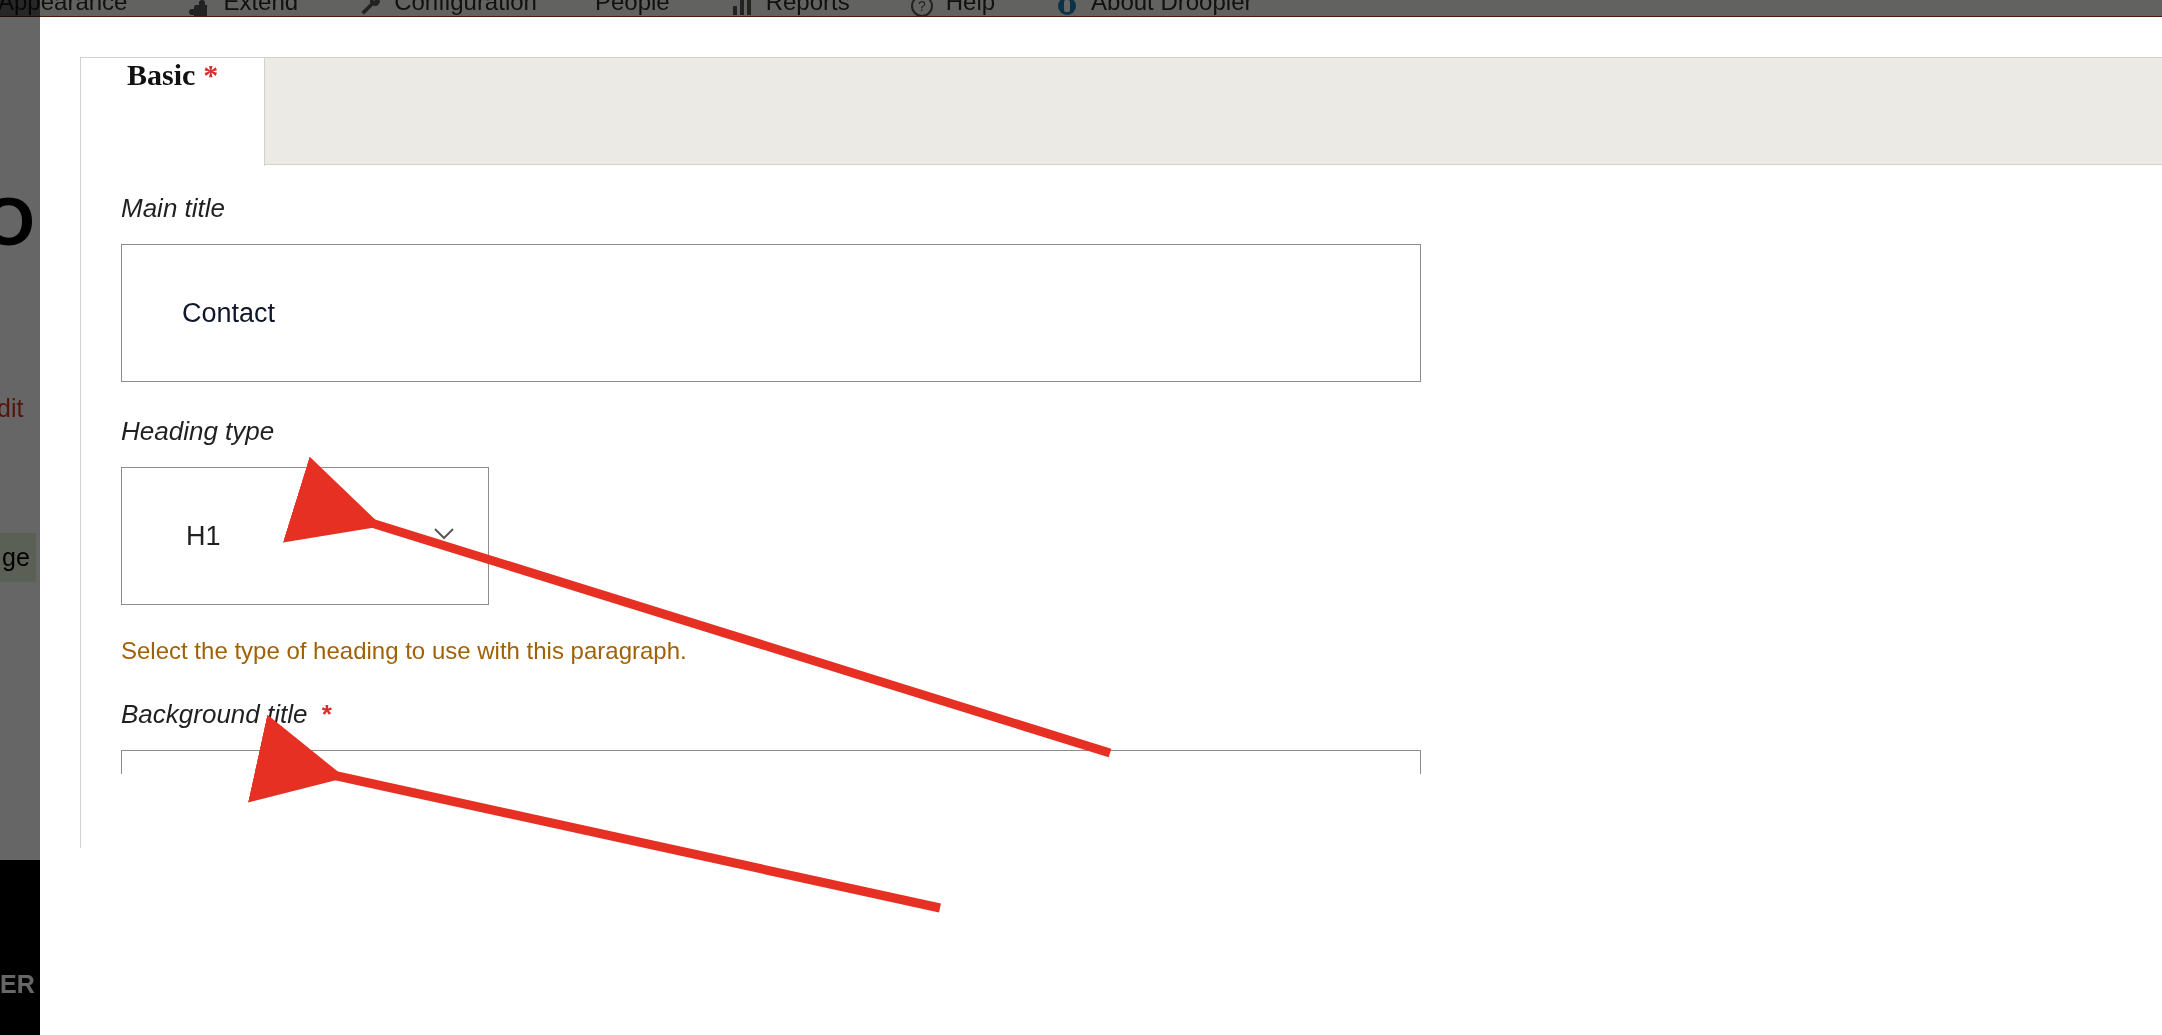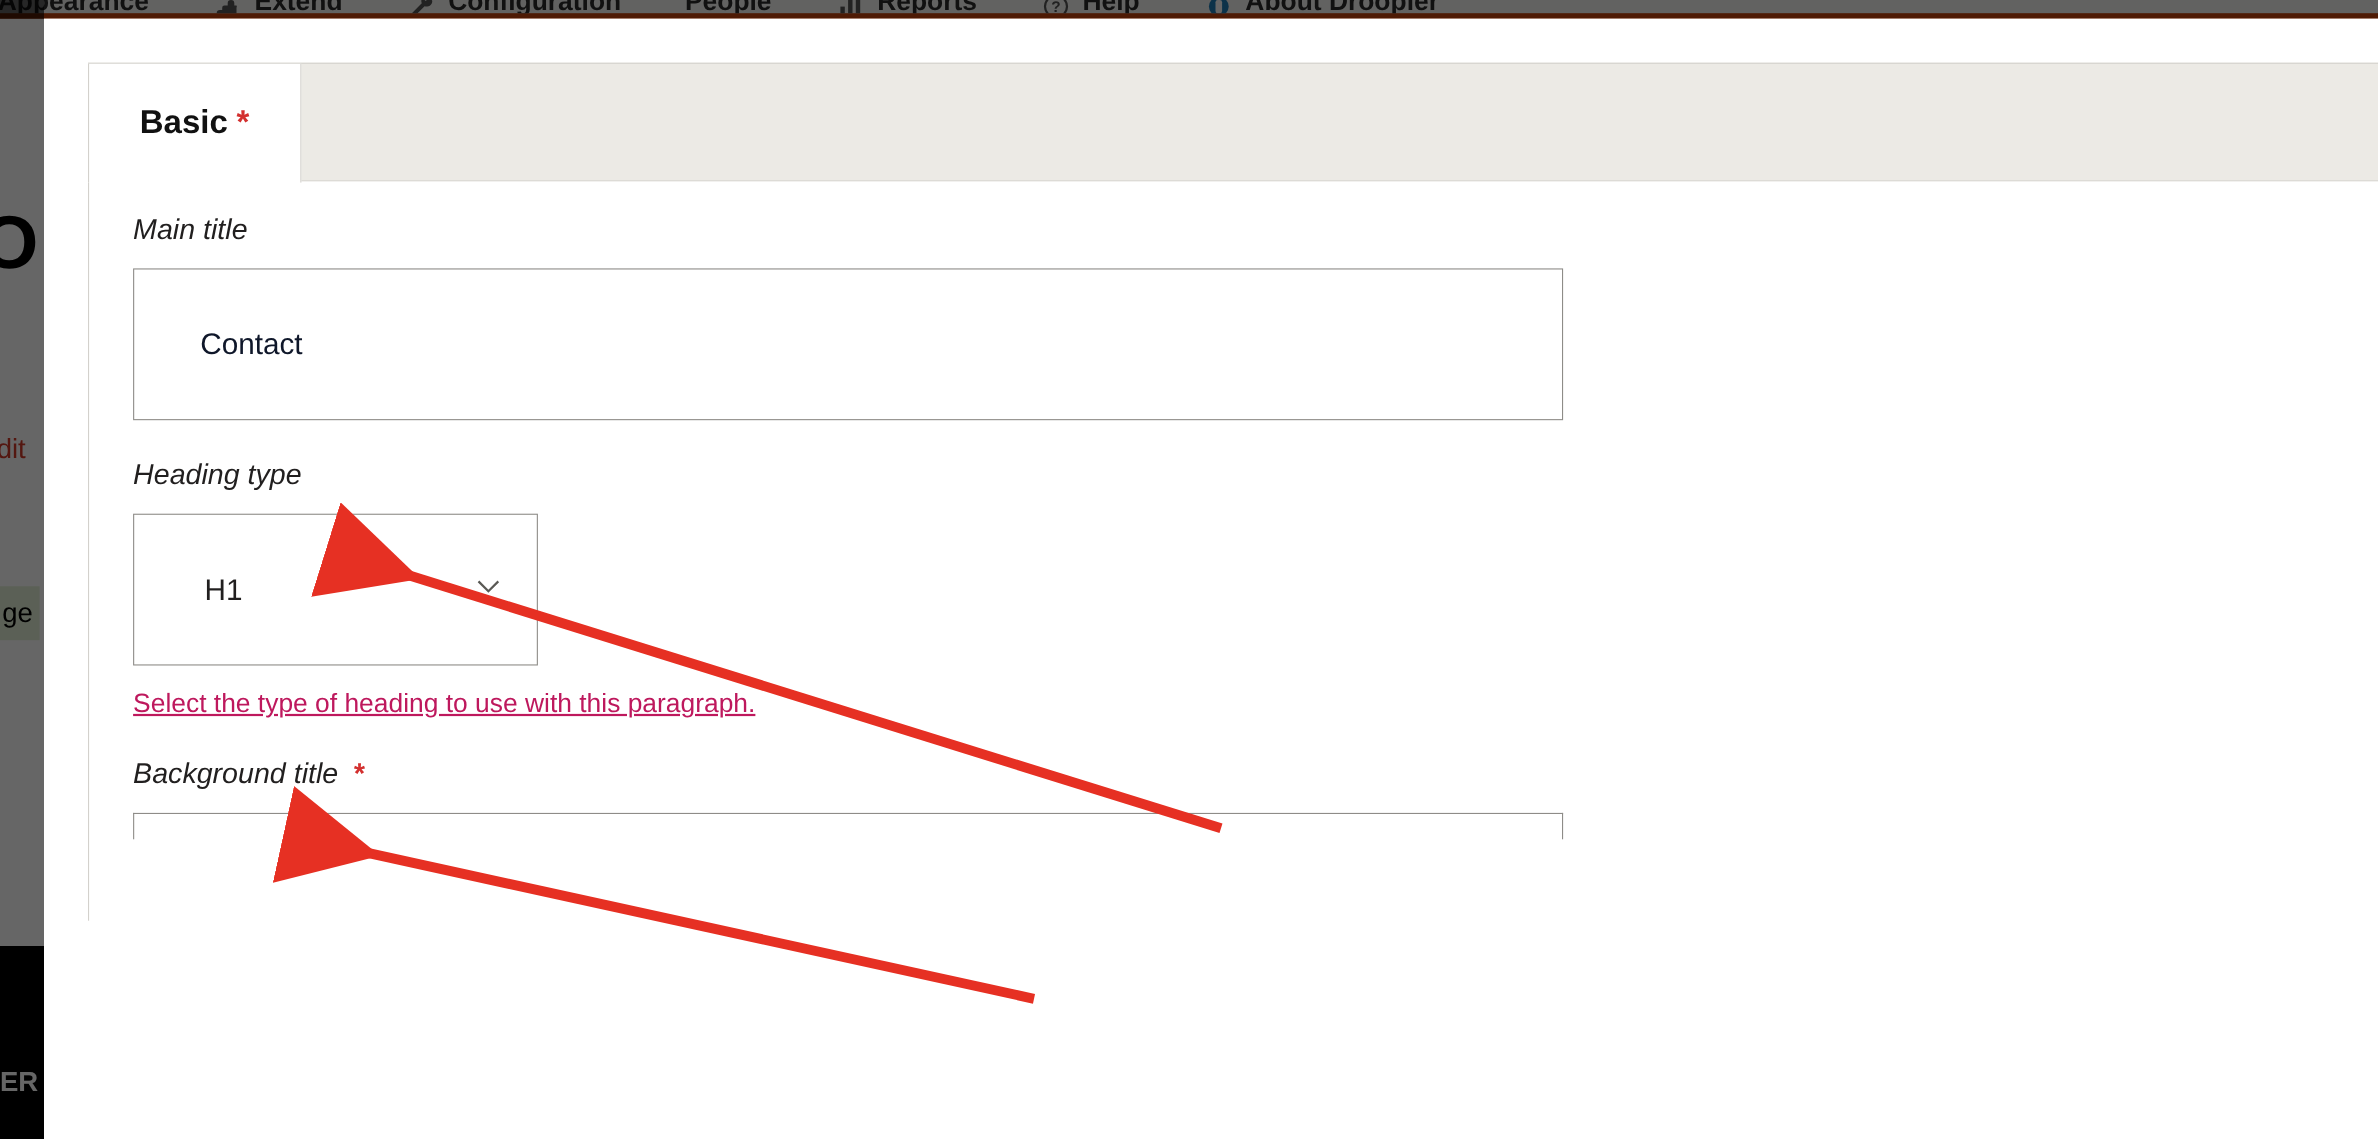--- a/index.html
+++ b/index.html
@@ -13,28 +13,27 @@
     height: 1035px;
     overflow: hidden;
   }
 
   
   .toolbar {
     position: absolute;
     top: 0; left: 0; right: 0;
     height: 17px;
     background: #f5f5f2;
-    border-bottom: 5px solid #c2410c;
+    border-bottom: 1px solid #c2410c;
     display: flex;
     align-items: flex-start;
     padding-left: 0;
     font-size: 24px;
     color: #2c2c2c;
     overflow: hidden;
-    font-weight: bold;
   }
   .toolbar .tb-item {
     margin-right: 58px;
     display: flex;
     align-items: flex-start;
     gap: 10px;
     line-height: 0.7;
     position: relative;
     top: -6px;
     white-space: nowrap;
@@ -131,28 +130,29 @@
     width: 100%;
     height: 108px;
     background: #eceae5;
     border-top: 1px solid #d3d1cc;
     border-bottom: 1px solid #d3d1cc;
   }
   .tab {
     height: 108px;
     padding: 0 46px;
     display: flex;
-    align-items: center;
+    align-items: flex-start;
     font-size: 30px;
     font-weight: 700;
     color: #111;
     border-right: 1px solid #d3d1cc;
     background: #eceae5;
     cursor: pointer;
     position: relative;
+    font-family: Liberation Serif, serif;
   }
   .tab.active {
     background: #fff;
     border: 1px solid #d3d1cc;
     border-bottom: none;
     border-top: none;
     margin-bottom: -1px;
     box-shadow: inset 0 4px 0 #fff; 
   }
   .tab-required {
@@ -213,23 +213,22 @@
   .select-caret {
     position: absolute;
     right: 34px;
     top: 50%;
     transform: translateY(-50%);
     pointer-events: none;
   }
 
   .field-description {
     font-size: 24px;
-    color: #be185d;
-    margin-top: 21px;
-    text-decoration: underline;
+    color: #a16207;
+    margin-top: 32px;
   }
 
   
   .annotations {
     position: absolute;
     inset: 0;
     pointer-events: none;
   }
 
 </style>

